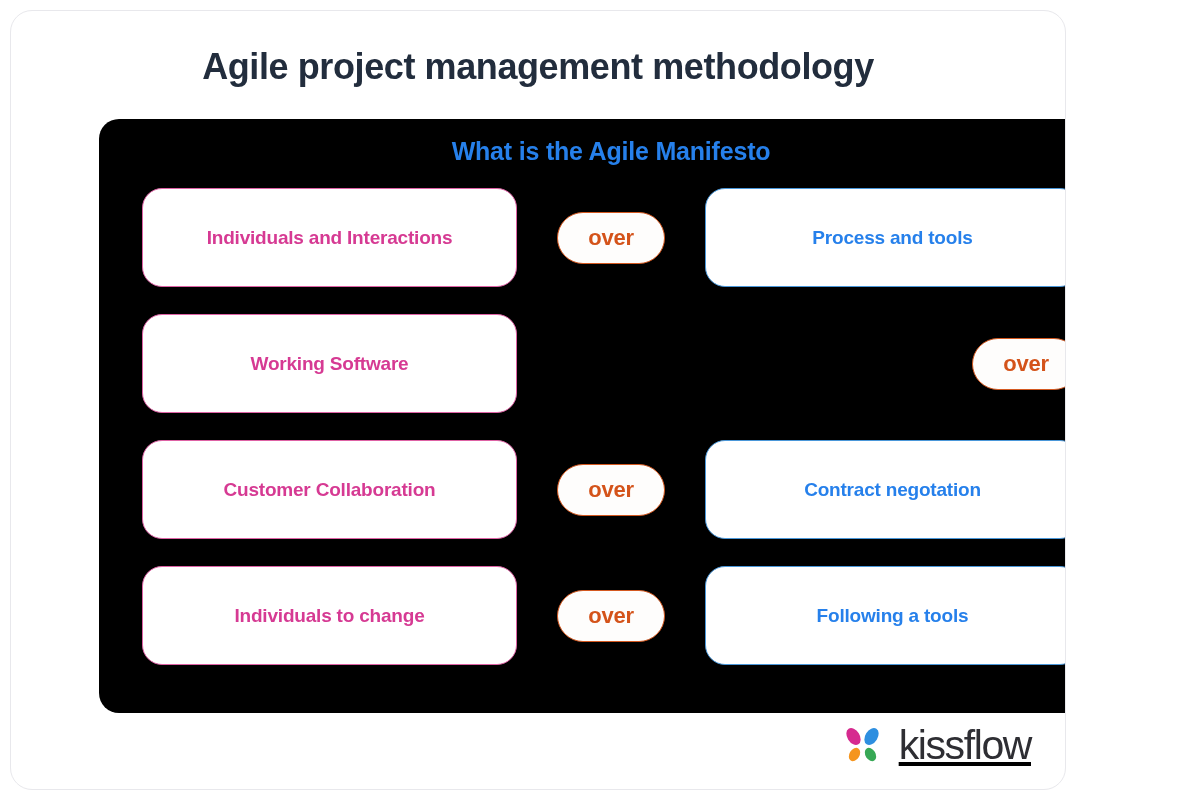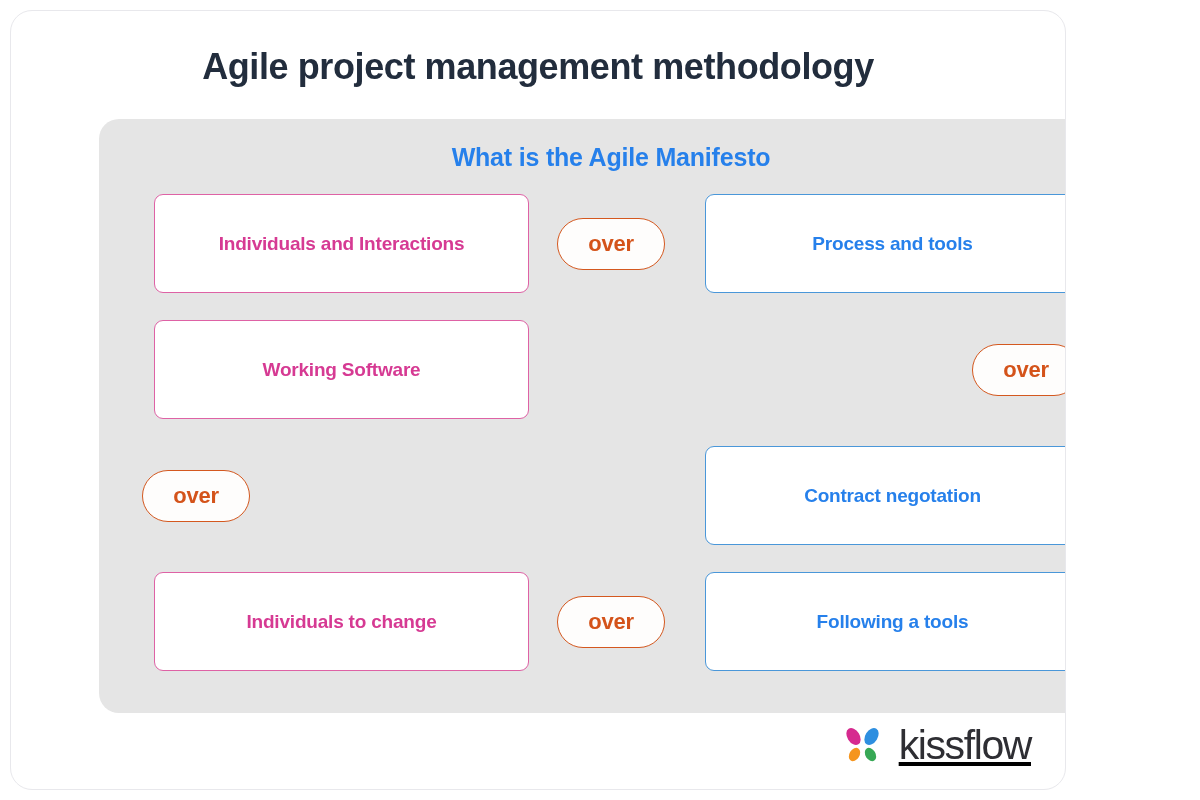--- a/index.html
+++ b/index.html
@@ -39,23 +39,23 @@
     padding-top: 34px;
     line-height: 1.2;
   }
 
   .manifesto-panel {
     position: absolute;
     left: 88px;
     top: 108px;
     width: 1024px;
     height: 594px;
-    background: #e5e5e5;
+    background: #000000;
     border-radius: 20px;
-    padding-top: 24px;
+    padding-top: 18px;
   }
 
   .panel-title {
     text-align: center;
     font-size: 25px;
     font-weight: bold;
     color: #2680eb;
     letter-spacing: -0.2px;
     margin-bottom: 22px;
   }
@@ -69,27 +69,26 @@
     align-items: center;
     justify-content: space-between;
     margin-bottom: 27px;
   }
   .row:last-child { margin-bottom: 0; }
 
   .value-card {
     width: 375px;
     height: 99px;
     background: #ffffff;
-    border-radius: 9px;
+    border-radius: 20px;
     display: flex;
     align-items: center;
     justify-content: center;
     text-align: center;
     padding: 0 14px;
-    margin-left: 12px;
   }
 
   .value-card.left {
     border: 1.4px solid #de62a5;
   }
   .value-card.right {
     border: 1.4px solid #4a97d9;
     text-align: right;
   }
 
@@ -166,20 +165,23 @@
         <div class="row">
           <div class="value-card left">
             <span class="value-label">Working Software</span>
           </div>
           <div class="over-pill">
             <span class="over-label">over</span>
           </div>
         </div>
 
         <div class="row">
+          <div class="value-card left">
+            <span class="value-label">Customer Collaboration</span>
+          </div>
           <div class="over-pill">
             <span class="over-label">over</span>
           </div>
           <div class="value-card right">
             <span class="value-label">Contract negotation</span>
           </div>
         </div>
 
         <div class="row">
           <div class="value-card left">

